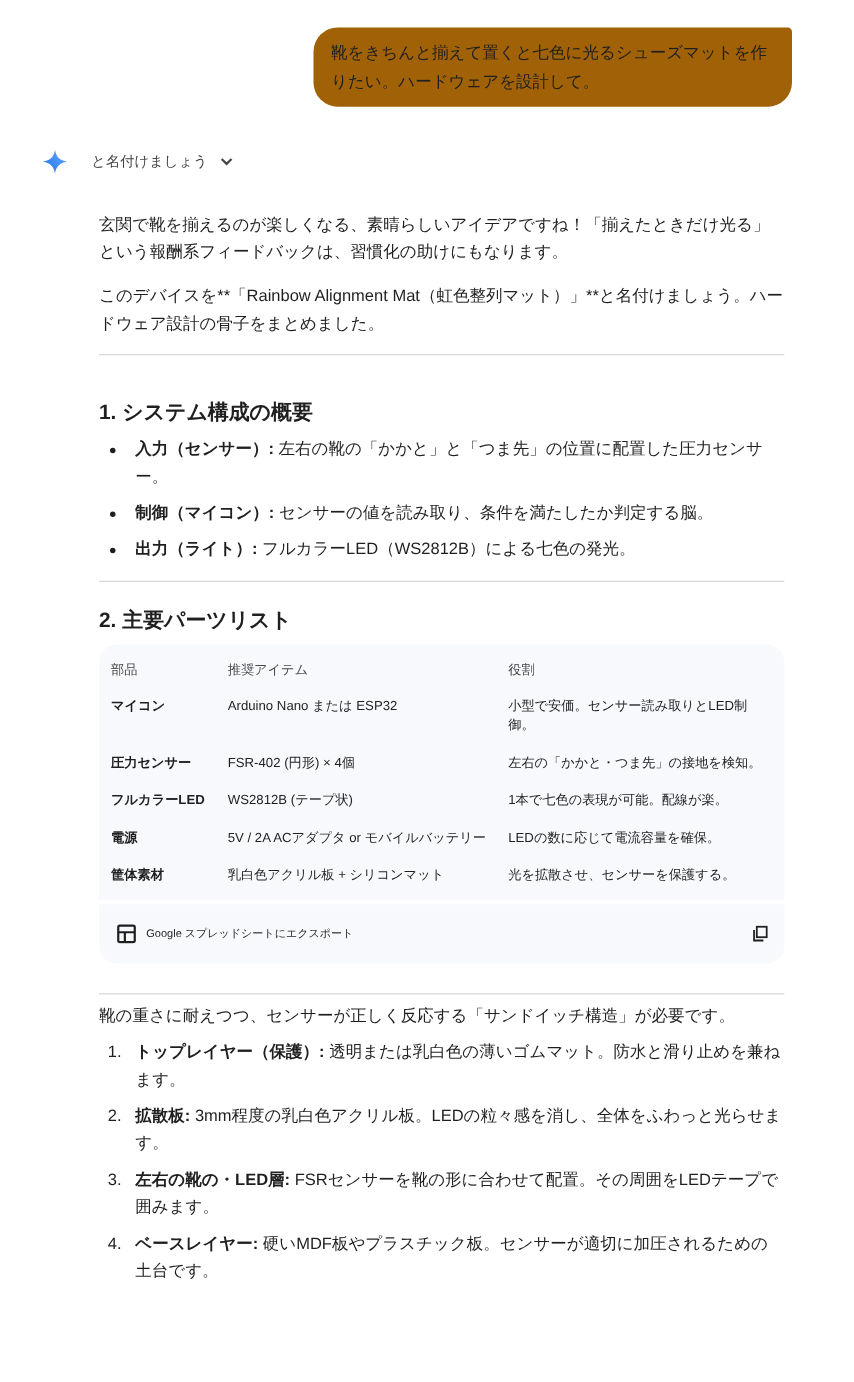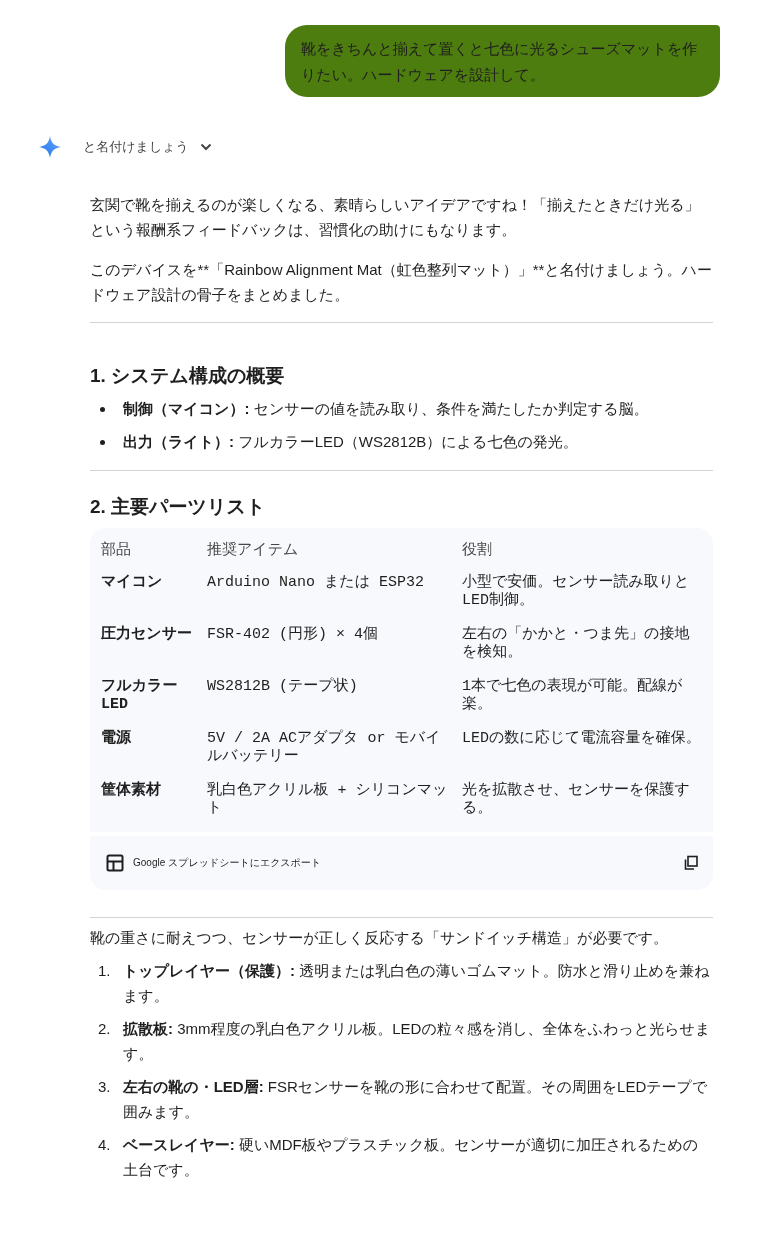--- a/index.html
+++ b/index.html
@@ -1,21 +1,21 @@
 <!DOCTYPE html>
 <html><head>
 <meta charset="utf-8">
 <style>
   * { box-sizing: border-box; margin: 0; padding: 0; }
   html, body { width: 776px; height: 1256px; overflow: hidden; background: #ffffff; }
   body { font-family: "Liberation Sans", "DejaVu Sans", sans-serif; color: #1f1f1f; position: relative; }
 
   .user-bubble {
     position: absolute; left: 285px; top: 25px; width: 435px; height: 72px;
-    background: #4d7c0f; border-radius: 22px 4px 22px 22px;
+    background: #a16207; border-radius: 22px 4px 22px 22px;
     padding: 11px 16px 0 16px; font-size: 15px; line-height: 26px; color: #1f1f1f;
   }
 
   .thinking-row { position: absolute; left: 38px; top: 134px; height: 26px; display: flex; align-items: center; }
   .spark { width: 24px; height: 24px; }
   .thinking-label { margin-left: 21px; font-size: 13px; color: #444746; }
   .chev { margin-left: 10px; width: 14px; height: 14px; }
 
   .content { position: absolute; left: 90px; top: 192px; width: 623px; }
   p.para { font-size: 15px; line-height: 25px; color: #1f1f1f; }
@@ -26,21 +26,21 @@
   ul.bullets { list-style: none; }
   ul.bullets li { position: relative; padding-left: 33px; font-size: 15px; line-height: 25px; }
   ul.bullets li::before { content: ""; position: absolute; left: 10px; top: 11px; width: 5px; height: 5px; border-radius: 50%; background: #1f1f1f; }
 
   ol.steps { list-style: none; }
   ol.steps li { position: relative; padding-left: 33px; font-size: 15px; line-height: 25px; }
   ol.steps li .num { position: absolute; left: 8px; top: 0; }
   b { font-weight: bold; }
 
   .table-card { background: #f8f9fd; border-radius: 16px 16px 0 0; padding: 6px 11px 6px 11px; }
-  table { border-collapse: collapse; width: 100%; font-size: 15px; color: #1f1f1f; font-family: Liberation Mono, monospace; }
+  table { border-collapse: collapse; width: 100%; font-size: 12px; color: #1f1f1f; }
   th, td { text-align: left; vertical-align: top; line-height: 18px; padding: 8px 0; font-weight: normal; }
   th { color: #444746; padding-top: 8px; padding-bottom: 6px; }
   td.part { font-weight: bold; width: 106px; padding-right: 10px; }
   td.item { width: 255px; padding-right: 14px; }
   .export-bar { margin-top: 4px; background: #f8f9fd; border-radius: 0 0 16px 16px; height: 54px; display: flex; align-items: center; padding: 0 14px 0 16px; }
   .export-label { font-size: 10px; color: #1f1f1f; margin-left: 9px; flex: 1; }
 </style>
 </head>
 <body>
 
@@ -65,20 +65,21 @@
 </div>
 
 <div class="content">
   <p class="para">玄関で靴を揃えるのが楽しくなる、素晴らしいアイデアですね！「揃えたときだけ光る」という報酬系フィードバックは、習慣化の助けにもなります。</p>
   <p class="para" style="margin-top:15px">このデバイスを**「Rainbow Alignment Mat（虹色整列マット）」**と名付けましょう。ハードウェア設計の骨子をまとめました。</p>
 
   <div class="hr" style="margin-top:15px"></div>
 
   <h2 class="sec" style="margin-top:40px">1. システム構成の概要</h2>
   <ul class="bullets" style="margin-top:7px">
+    <li style="margin-bottom:8px"><b>入力（センサー）:</b><span> 左右の靴の「かかと」と「つま先」の位置に配置した圧力センサー。</span></li>
     <li style="margin-bottom:8px"><b>制御（マイコン）:</b><span> センサーの値を読み取り、条件を満たしたか判定する脳。</span></li>
     <li><b>出力（ライト）:</b><span> フルカラーLED（WS2812B）による七色の発光。</span></li>
   </ul>
 
   <div class="hr" style="margin-top:16px"></div>
 
   <h2 class="sec" style="margin-top:23px">2. 主要パーツリスト</h2>
 
   <div style="margin-top:8px">
     <div class="table-card">

